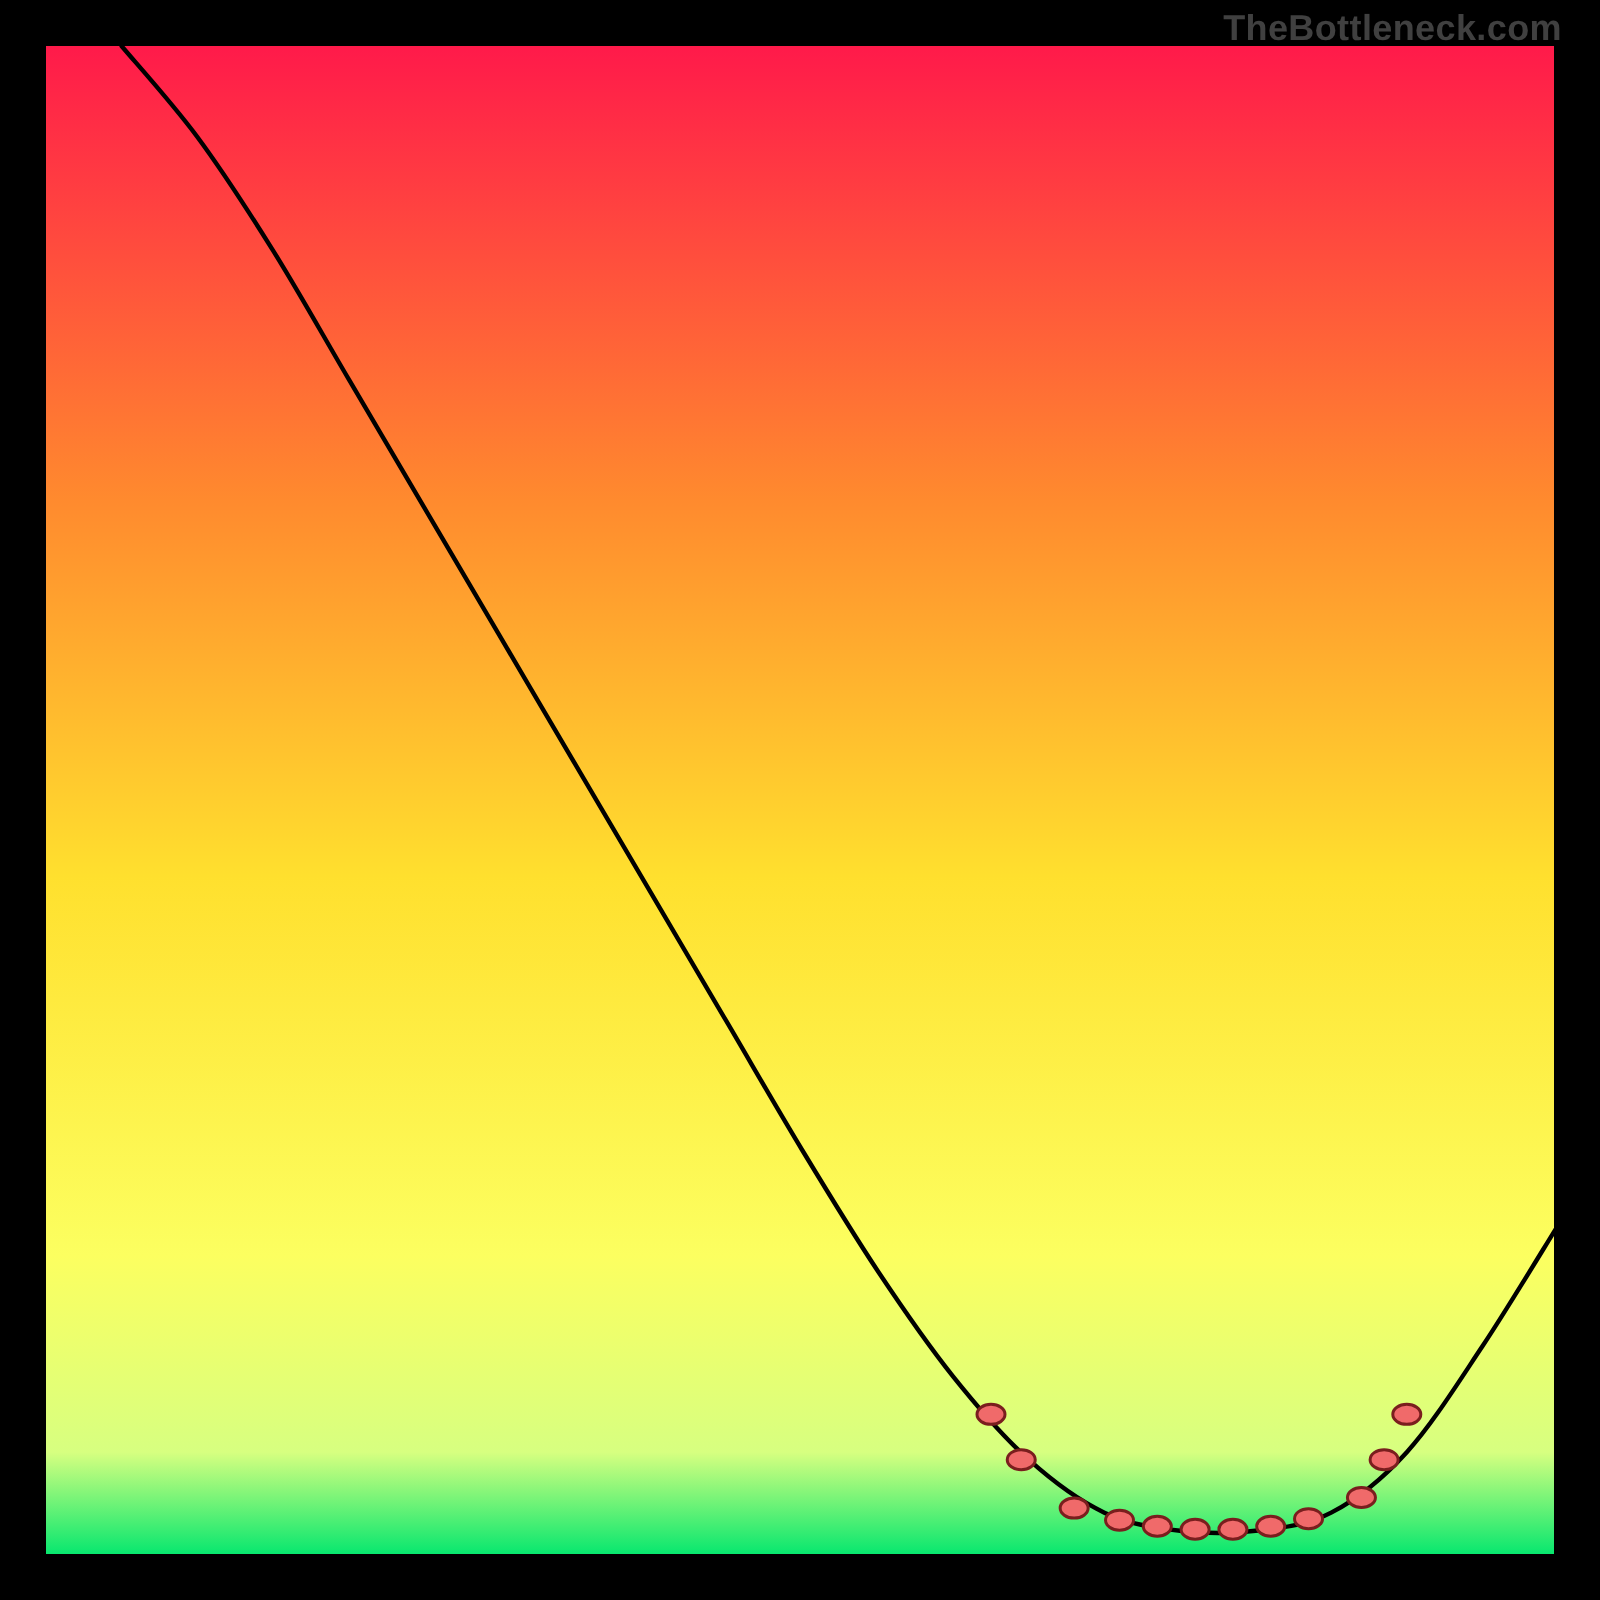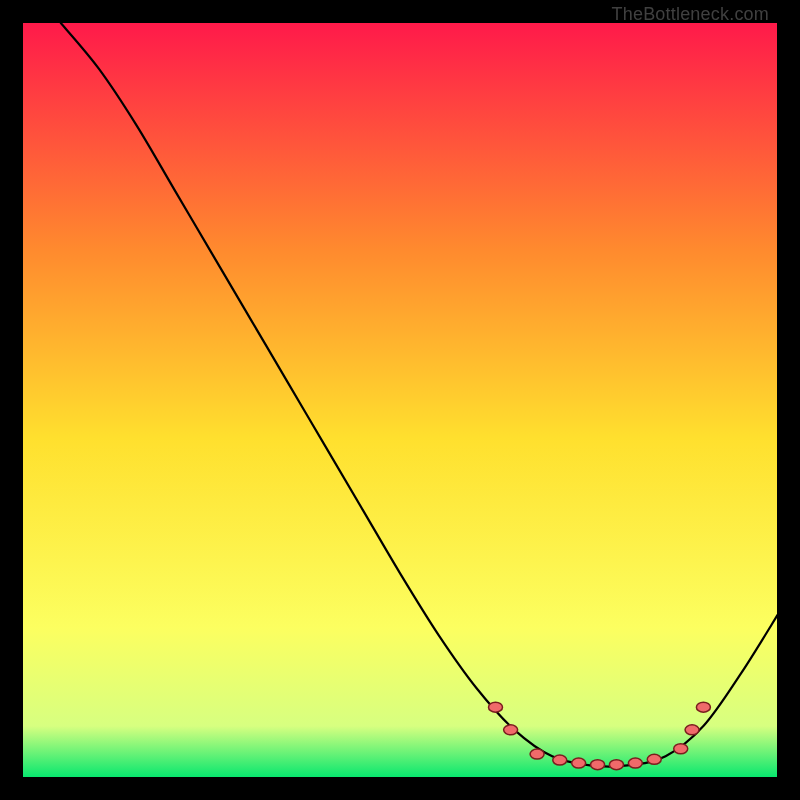--- a/index.html
+++ b/index.html
@@ -1,19 +1,19 @@
 <!DOCTYPE html>
 <html><head>
 <meta charset="utf-8">
 <style>
   * { margin: 0; padding: 0; box-sizing: border-box; }
   html, body { width: 800px; height: 800px; overflow: hidden; background: #000; font-family: Arial, sans-serif; }
   .frame { position: relative; width: 800px; height: 800px; background: #000; }
   .plot-box { position: absolute; left: 22px; top: 22px; width: 756px; height: 756px; border: 1px solid #000; overflow: hidden; }
-  .watermark { position: absolute; right: 31px; top: 4px; color: #404040; font-size: 18px; font-weight: 400; letter-spacing: 0.2px; }
+  .watermark { position: absolute; right: 19px; top: 4px; color: #404040; font-size: 18px; font-weight: 700; letter-spacing: 0.2px; }
   svg { display: block; }
 </style>
 </head>
 <body>
 <div class="frame">
 
   <div class="watermark">TheBottleneck.com</div>
 
   <div class="plot-box">
     <svg id="chart-svg" width="756" height="756" viewBox="0 0 756 756" preserveAspectRatio="none">

